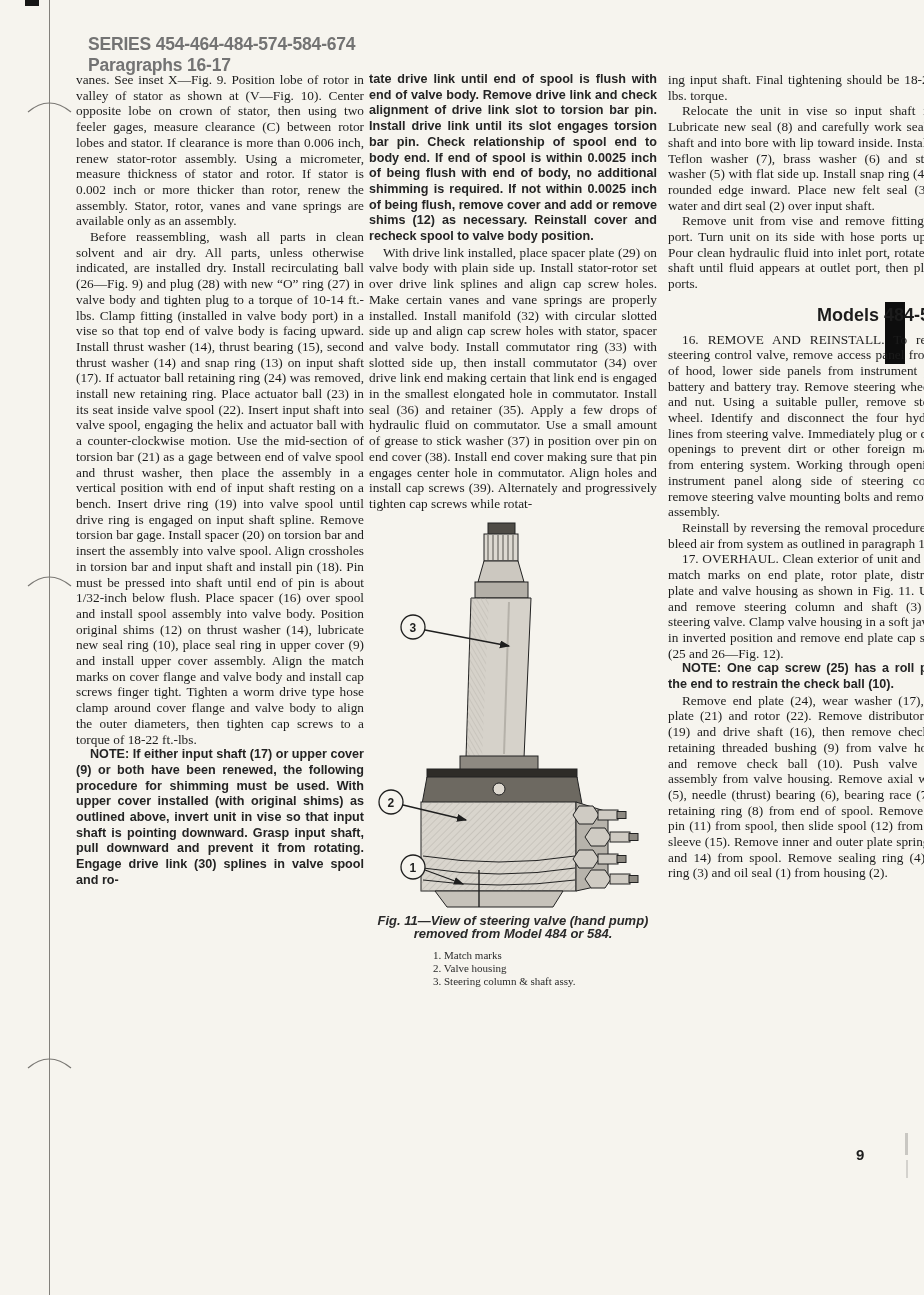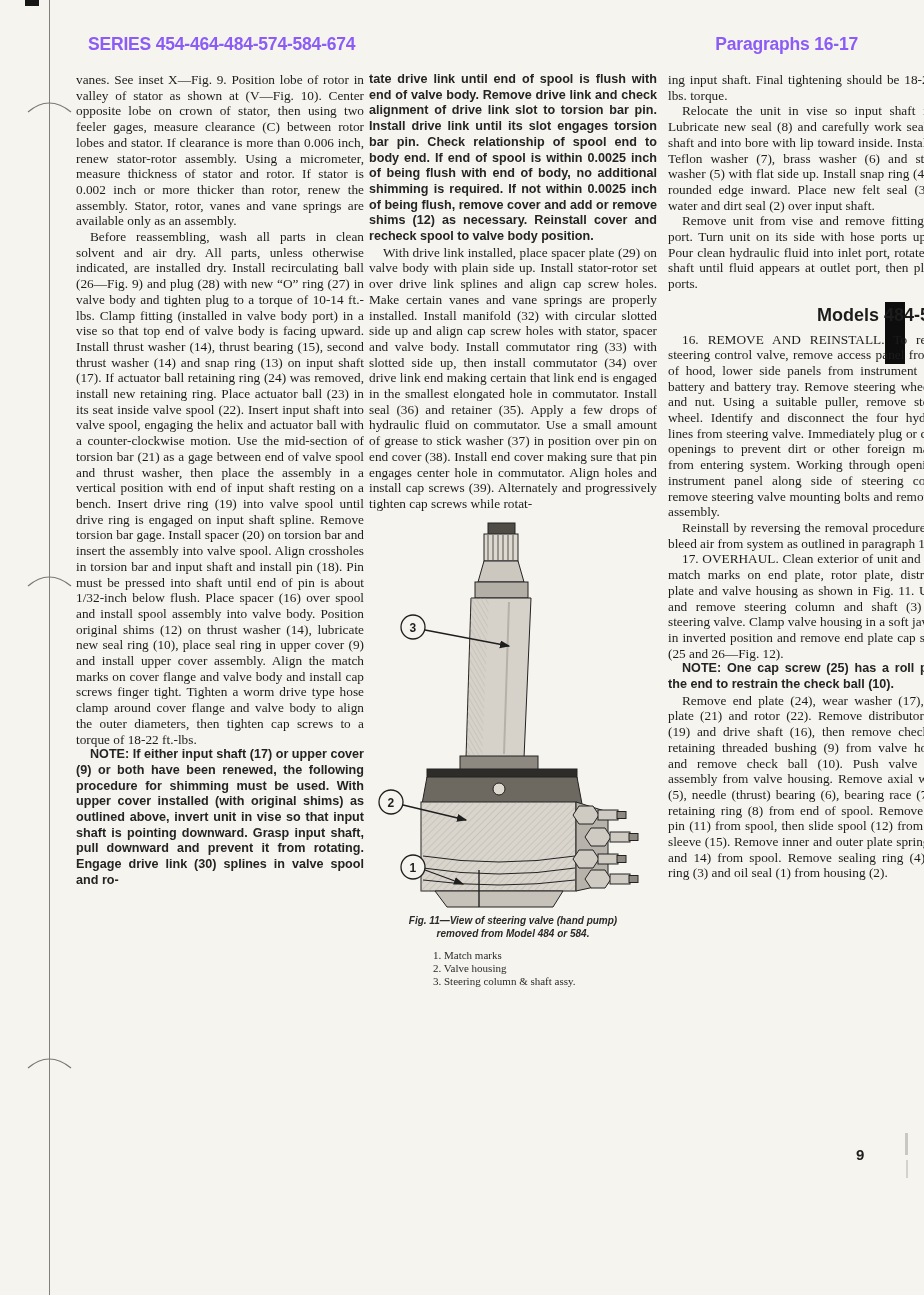--- a/index.html
+++ b/index.html
@@ -10,21 +10,22 @@
     overflow:hidden;
     font-family:"Liberation Serif", serif;
     color:#1c1c1c;
   }
   
   .hdr{
     position:absolute;top:34px;left:88px;right:66px;
     display:flex;justify-content:space-between;align-items:baseline;
     font-family:"Liberation Sans", sans-serif;
     font-weight:bold;font-size:17.5px;letter-spacing:-0.2px;
-    color:#8b5cf6;
+    color:#737373;
+    flex-direction:column;
   }
   
   .col{
     position:absolute;top:72px;width:288px;
     font-size:13.3px;line-height:15.7px;
     text-align:justify;
   }
   .col1{left:76px;}
   .col2{left:369px;}
   .col3{left:668px;}
@@ -42,21 +43,21 @@
     font-family:"Liberation Sans", sans-serif;
     font-weight:bold;font-size:18px;
     margin:16px 6px 8px 0;text-align:right;
   }
   
   .figure-block{margin-top:6px;}
   .fig-svg{display:block;}
   .fig-caption{
     font-family:"Liberation Sans", sans-serif;
     font-weight:bold;font-style:italic;
-    font-size:10px;line-height:13.5px;
+    font-size:13px;line-height:13.5px;
     text-align:center;margin-top:6px;color:#2a2a2a;
   }
   .fig-legend{
     font-size:11px;line-height:13px;
     margin-top:8px;padding-left:64px;text-align:left;color:#2a2a2a;
   }
   .fig-legend div{white-space:nowrap;}
   
   .pageno{
     position:absolute;left:856px;top:1146px;

